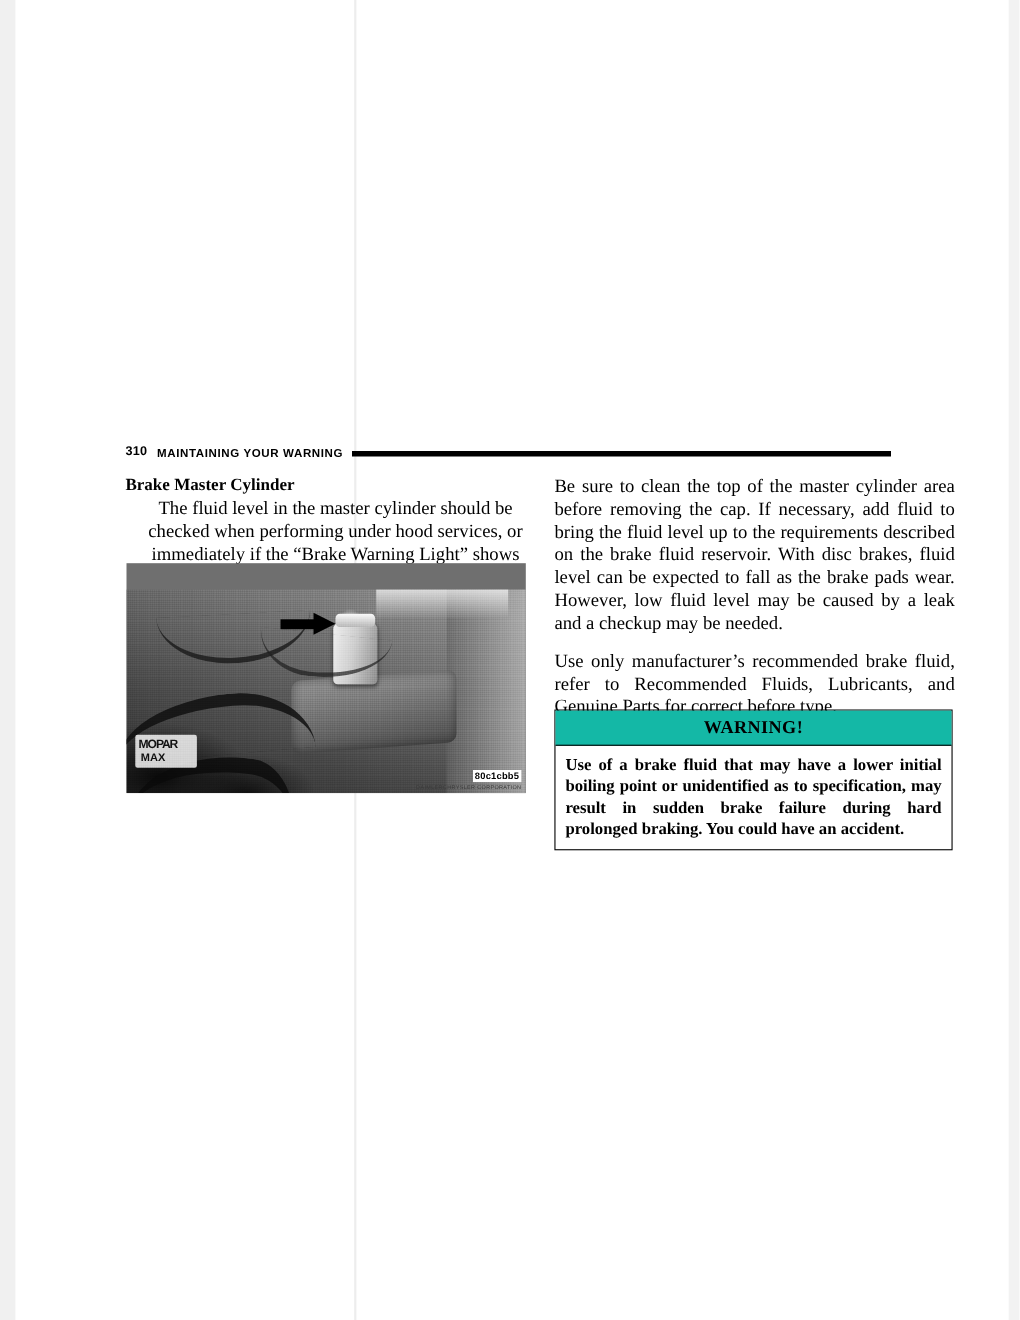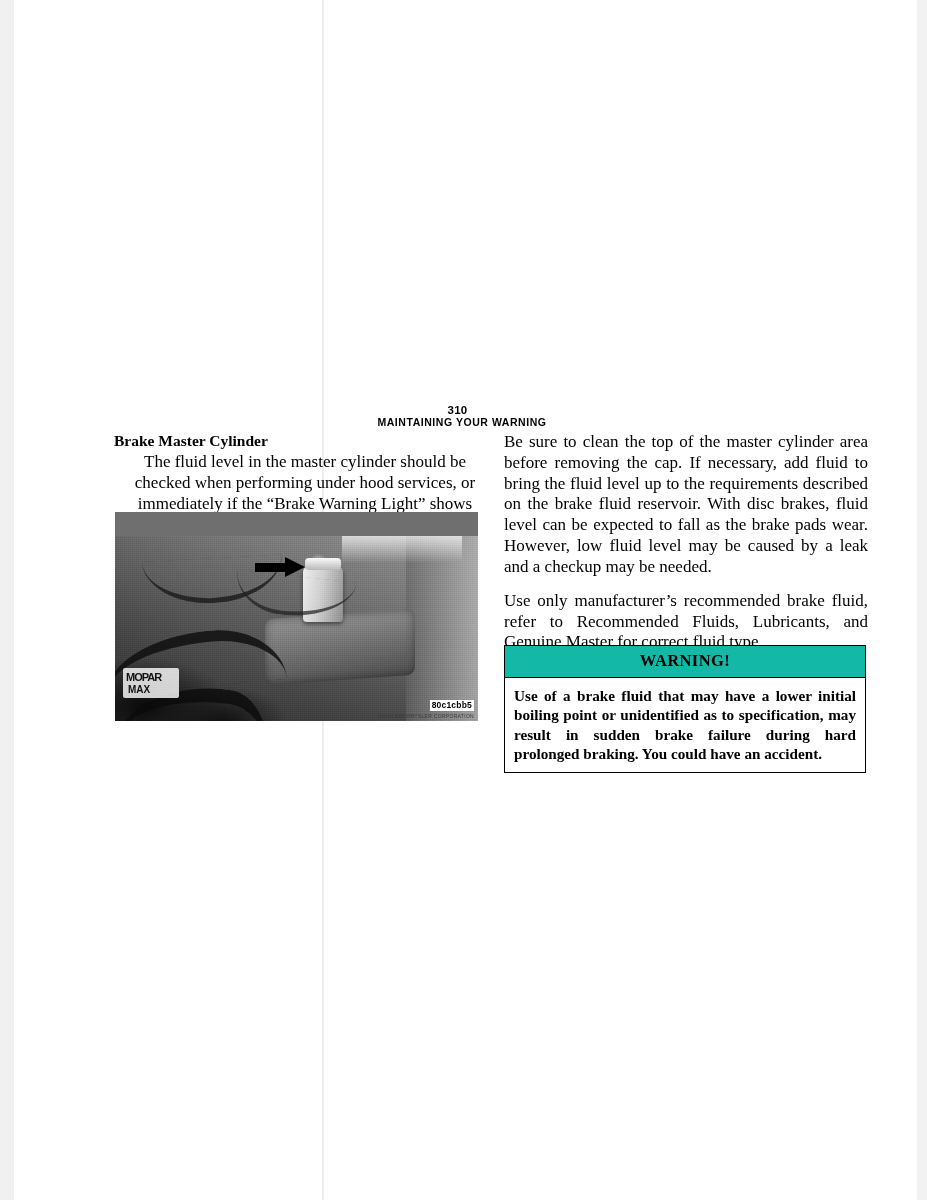--- a/index.html
+++ b/index.html
@@ -44,21 +44,20 @@
 
   
   .header {
     position: absolute;
     left: 114px;
     top: 405px;
     width: 696px;
     height: 14px;
     display: flex;
     align-items: center;
-    flex-direction: column;
   }
   .header .folio {
     font-family: "Liberation Sans", sans-serif;
     font-weight: bold;
     font-size: 11.5px;
     letter-spacing: 0.2px;
     margin-right: 9px;
     line-height: 1;
   }
   .header .chapter {
@@ -359,21 +358,21 @@
         <div class="shaft"></div>
         <div class="head"></div>
       </div>
       <div class="stamp">80c1cbb5</div>
       <div class="stamp2">DAIMLERCHRYSLER CORPORATION</div>
     </div>
   </div>
 
   <div class="col-right">
     <p class="body">Be sure to clean the top of the master cylinder area before removing the cap. If necessary, add fluid to bring the fluid level up to the requirements described on the brake fluid reservoir. With disc brakes, fluid level can be expected to fall as the brake pads wear. However, low fluid level may be caused by a leak and a checkup may be needed.</p>
-    <p class="body tight">Use only manufacturer’s recommended brake fluid, refer to Recommended Fluids, Lubricants, and Genuine Master for correct fluid type.</p>
+    <p class="body tight">Use only manufacturer’s recommended brake fluid, refer to Recommended Fluids, Lubricants, and Genuine Parts for correct before type.</p>
   </div>
 
   <div class="warnbox">
     <div class="warn-title">WARNING!</div>
     <div class="warn-body">Use of a brake fluid that may have a lower initial boiling point or unidentified as to specification, may result in sudden brake failure during hard prolonged braking. You could have an accident.</div>
   </div>
 
 </div>
 
 </body></html>

